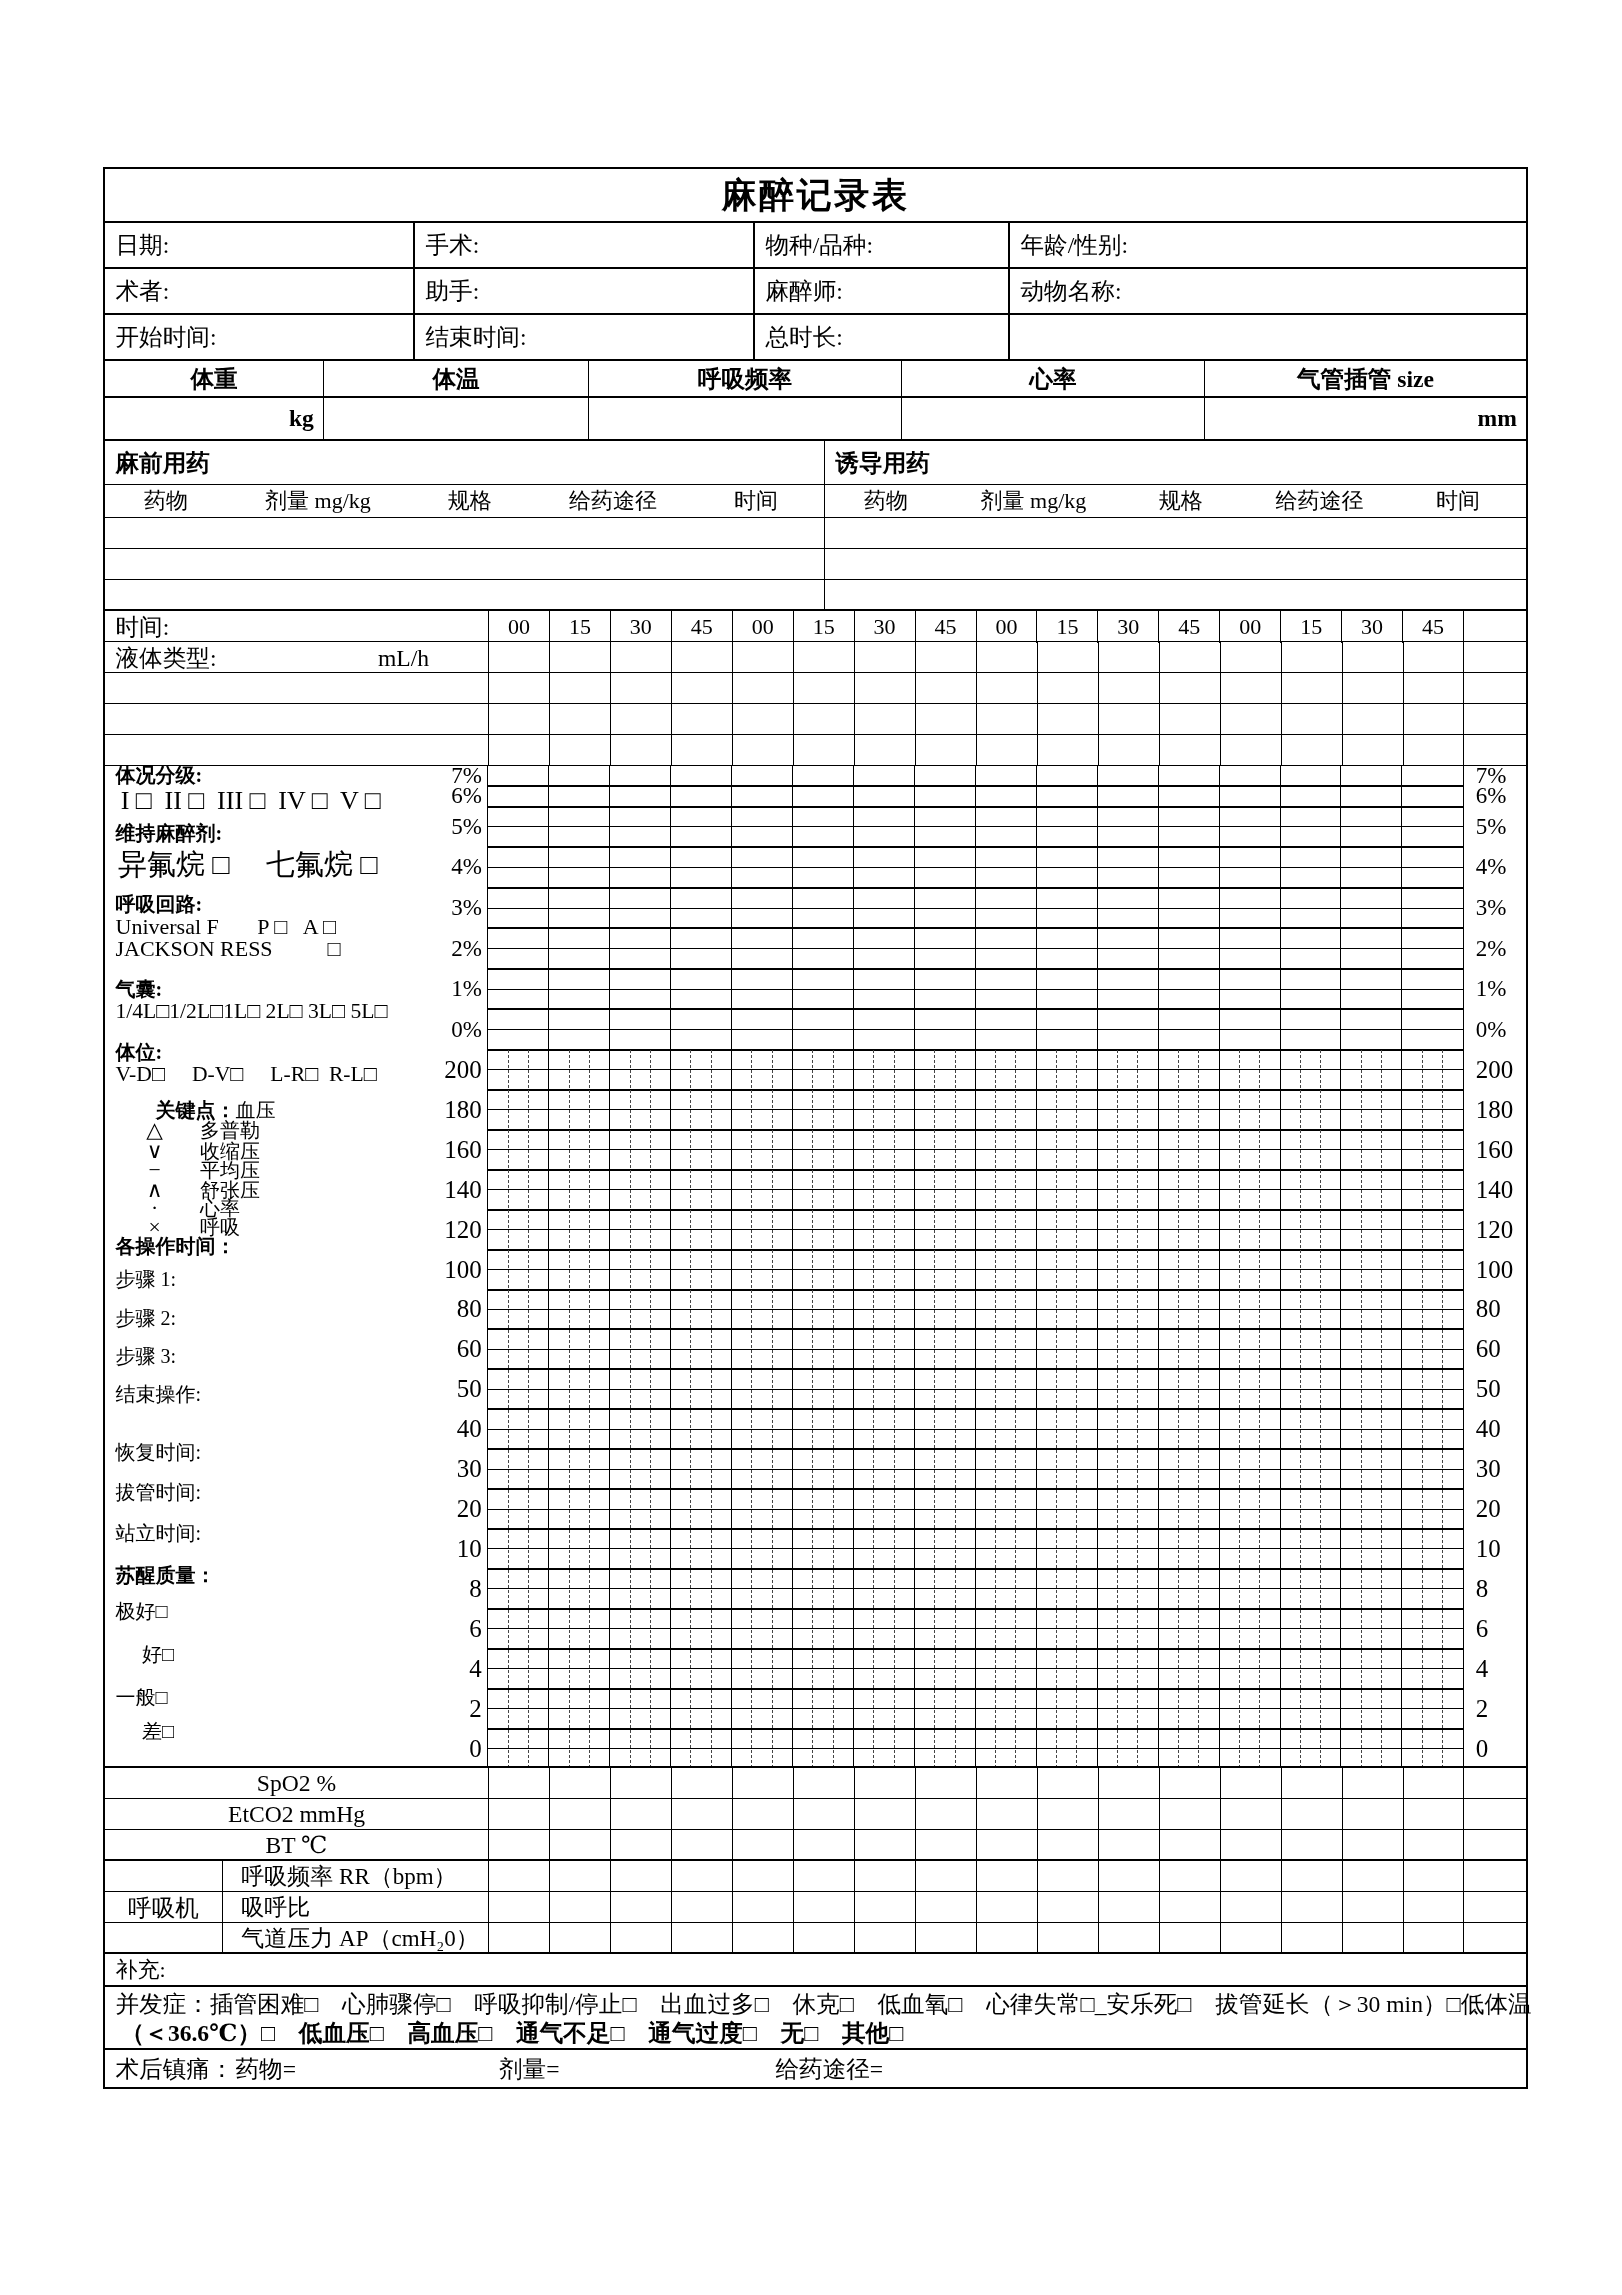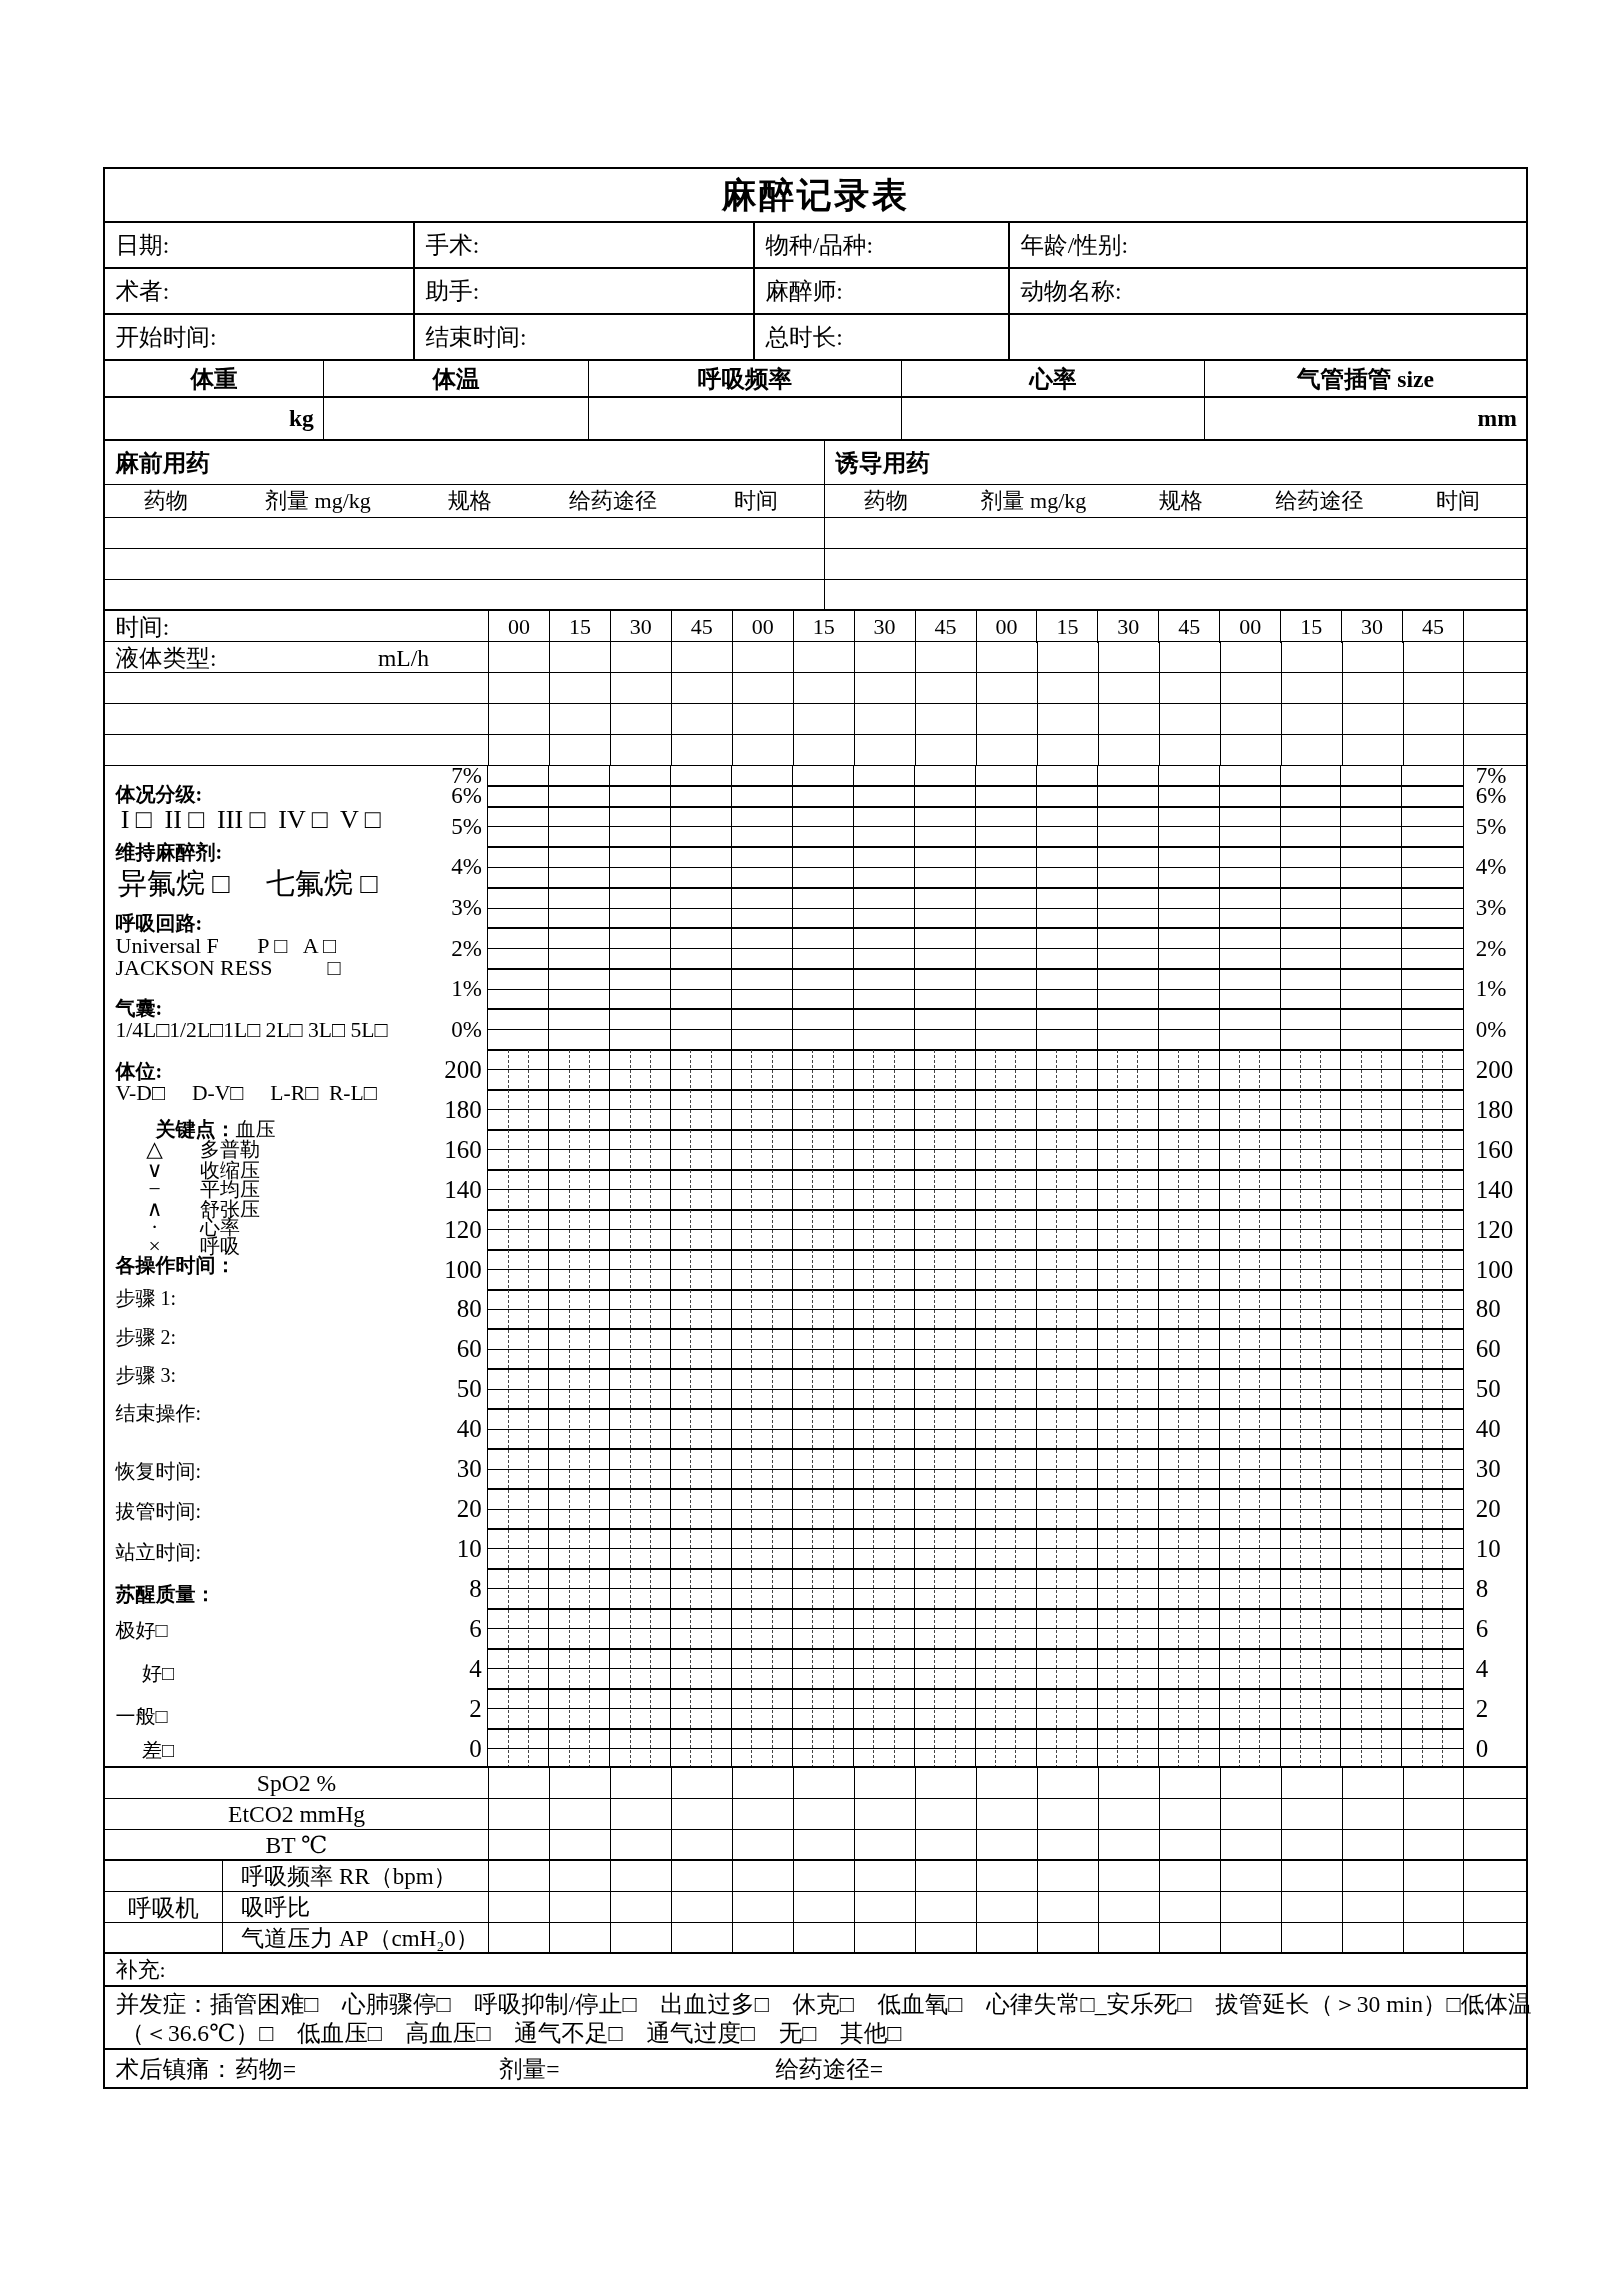--- a/index.html
+++ b/index.html
@@ -45,39 +45,39 @@
   .chart-left { position: relative; border-right: 1.3px solid #000; }
   .chart-grid { position: relative; overflow: hidden; }
   .chart-right { position: relative; border-left: 1.3px solid #000; }
   .vline, .hthick, .hthin { position: absolute; background: #000; }
   .dashline { position: absolute; width: 0; border-left: 1.3px dashed #444; }
   .scl { position: absolute; right: 5.2px; transform: translateY(-50%); font-size: 23px; }
   .scr { position: absolute; left: 11.8px; transform: translateY(-50%); font-size: 23px; }
   .scl.num, .scr.num { font-size: 25px; }
 
   .sbitem { position: absolute; left: 0; right: 2.6px; transform: translateY(-50%);
-    padding-left: 10.5px; font-size: 20px; white-space: pre; margin-top: 19px; }
+    padding-left: 10.5px; font-size: 20px; white-space: pre; }
   .sbitem.big { font-size: 29px; padding-left: 13px; }
   .sbitem.grades { font-size: 26px; padding-left: 15.7px; }
   .sbitem.ind { padding-left: 37px; }
   .legend-sym { display: inline-block; width: 39px; margin-left: 19.6px; text-align: center; font-size: 21.6px; }
   .legend-txt { display: inline-block; margin-left: 26px; }
 
   .mlabel { display: flex; align-items: center; justify-content: center; font-size: 23.6px; }
   .ventwrap { position: relative; }
   .ventrow { display: grid; grid-template-columns: 117px 266px 975px 1fr; height: 31px; border-bottom: 1.3px solid #000; }
   .ventsub { border-left: 1.3px solid #000; display: flex; align-items: center; padding-left: 18.3px; font-size: 23px; }
   .ventlabel { position: absolute; left: 0; top: 0; width: 117px; height: 100%;
     display: flex; align-items: center; justify-content: center; font-size: 23.6px; }
 
   .supp { height: 33px; border-bottom: 2px solid #000; display: flex; align-items: center;
     padding-left: 10.5px; font-size: 22px; }
   .comp { height: 63px; border-bottom: 2px solid #000; padding: 2.6px 6.5px 0 10.5px; font-size: 23.6px; }
   .comp .line { height: 29px; display: flex; align-items: center; white-space: pre; }
-  .comp .line2 { padding-left: 5.2px; }
+  .comp .line2 { padding-left: 5.2px; font-weight: bold; }
   .postop { height: 37px; display: flex; align-items: center; padding-left: 10.5px; font-size: 23.6px; }
   .postop .drug { margin-left: 2px; }
   .postop .dose { margin-left: 203px; }
   .postop .route { margin-left: 216px; }
 </style>
 </head>
 <body>
 
 <div class="form">
 

